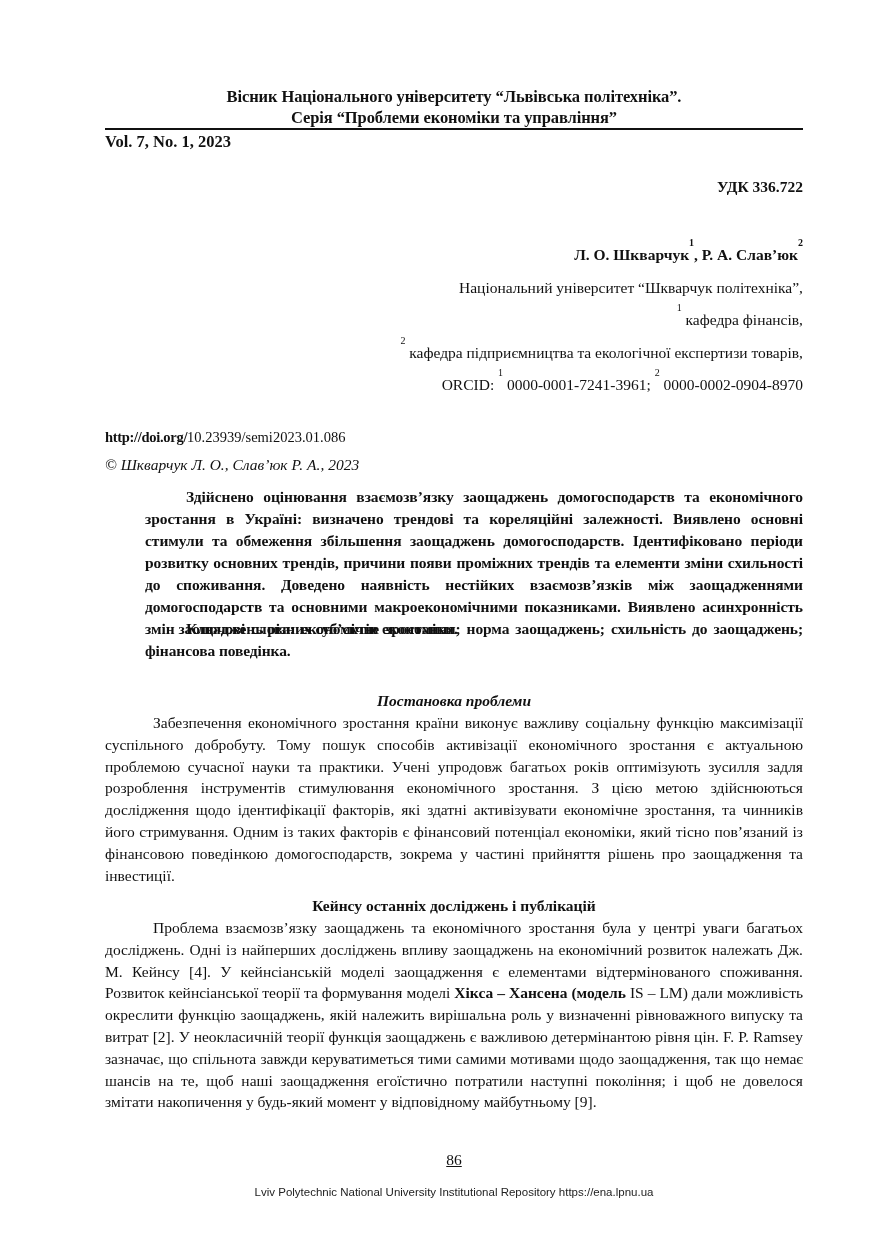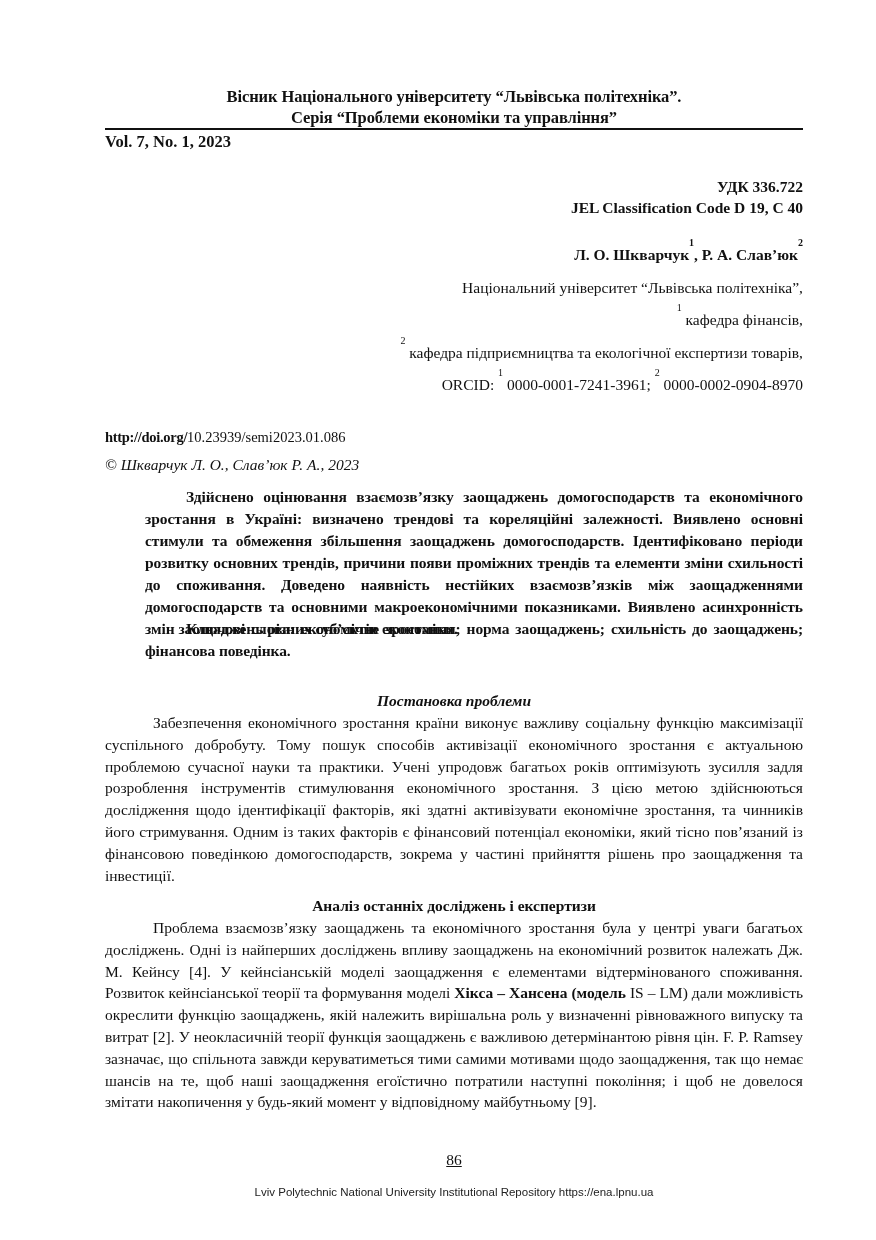--- a/index.html
+++ b/index.html
@@ -43,21 +43,21 @@
       left: 105px;
       top: 132px;
       font-weight: bold;
       font-size: 16.5px;
       line-height: 20px;
     }
     .classification {
       position: absolute;
       right: 73px;
       top: 176px;
-      text-align: right;
+      text-align: center;
       font-weight: bold;
       font-size: 15.5px;
       line-height: 21px;
     }
     .classification .line { display: block; }
     .authors-block {
       position: absolute;
       right: 73px;
       top: 233px;
       text-align: right;
@@ -182,26 +182,25 @@
 
 <div class="journal-header">
   <span class="line">Вісник Національного університету “Львівська політехніка”.</span>
   <span class="line">Серія “Проблеми економіки та управління”</span>
 </div>
 <div class="header-rule"></div>
 <div class="volume">Vol. 7, No. 1, 2023</div>
 
 <div class="classification">
   <span class="line">УДК 336.722</span>
-  <span class="line">JEL Classification Code D 19, C 40</span>
 </div>
 
 <div class="authors-block">
   <span class="line authors"><span>Л. О. Шкварчук</span><sup>1</sup><span>, </span><span>Р. А. Слав’юк</span><sup>2</sup></span>
-  <span class="line">Національний університет “Львівська політехніка”,</span>
+  <span class="line">Національний університет “Шкварчук політехніка”,</span>
   <span class="line"><sup>1</sup><span> кафедра фінансів,</span></span>
   <span class="line"><sup>2</sup><span> кафедра підприємництва та екологічної експертизи товарів,</span></span>
   <span class="line"><span>ORCID: </span><sup>1</sup><span> 0000-0001-7241-3961; </span><sup>2</sup><span> 0000-0002-0904-8970</span></span>
 </div>
 
 <div class="title">
 </div>
 
 <div class="doi"><span class="prefix">http://doi.org/</span><span>10.23939/semi2023.01.086</span></div>
 
@@ -209,18 +208,18 @@
 
 <div class="abstract">
   <p>Здійснено оцінювання взаємозв’язку заощаджень домогосподарств та економічного зростання в Україні: визначено трендові та кореляційні залежності. Виявлено основні стимули та обмеження збільшення заощаджень домогосподарств. Ідентифіковано періоди розвитку основних трендів, причини появи проміжних трендів та елементи зміни схильності до споживання. Доведено наявність нестійких взаємозв’язків між заощадженнями домогосподарств та основними макроекономічними показниками. Виявлено асинхронність змін заощаджень різних суб’єктів економіки.</p>
 </div>
 
 <div class="keywords">Ключові слова: економічне зростання; норма заощаджень; схильність до заощаджень; фінансова поведінка.</div>
 
 <div class="section-heading" style="top:691px;font-style:italic;">Постановка проблеми</div>
 <p class="body-para" style="top:712px;">Забезпечення економічного зростання країни виконує важливу соціальну функцію максимізації суспільного добробуту. Тому пошук способів активізації економічного зростання є актуальною проблемою сучасної науки та практики. Учені упродовж багатьох років оптимізують зусилля задля розроблення інструментів стимулювання економічного зростання. З цією метою здійснюються дослідження щодо ідентифікації факторів, які здатні активізувати економічне зростання, та чинників його стримування. Одним із таких факторів є фінансовий потенціал економіки, який тісно пов’язаний із фінансовою поведінкою домогосподарств, зокрема у частині прийняття рішень про заощадження та інвестиції.</p>
 
-<div class="section-heading" style="top:896px;">Аналіз останніх досліджень і експертизи</div>
+<div class="section-heading" style="top:896px;">Кейнсу останніх досліджень і публікацій</div>
 <p class="body-para" style="top:917px;"><span>Проблема взаємозв’язку заощаджень та економічного зростання була у центрі уваги багатьох досліджень. Одні із найперших досліджень впливу заощаджень на економічний розвиток належать Дж. М. Кейнсу [4]. У кейнсіанській моделі заощадження є елементами відтермінованого споживання. Розвиток кейнсіанської теорії та формування моделі </span><b>Хікса – Хансена (модель</b><span> IS – LM) дали можливість окреслити функцію заощаджень, якій належить вирішальна роль у визначенні рівноважного випуску та витрат [2]. У неокласичній теорії функція заощаджень є важливою детермінантою рівня цін. F. P. Ramsey зазначає, що спільнота завжди керуватиметься тими самими мотивами щодо заощадження, так що немає шансів на те, щоб наші заощадження егоїстично потратили наступні покоління; і щоб не довелося змітати накопичення у будь-який момент у відповідному майбутньому [9].</span></p>
 
 <div class="page-number">86</div>
 
 <div class="repo-footer">Lviv Polytechnic National University Institutional Repository https://ena.lpnu.ua</div>
 
 </body></html>

